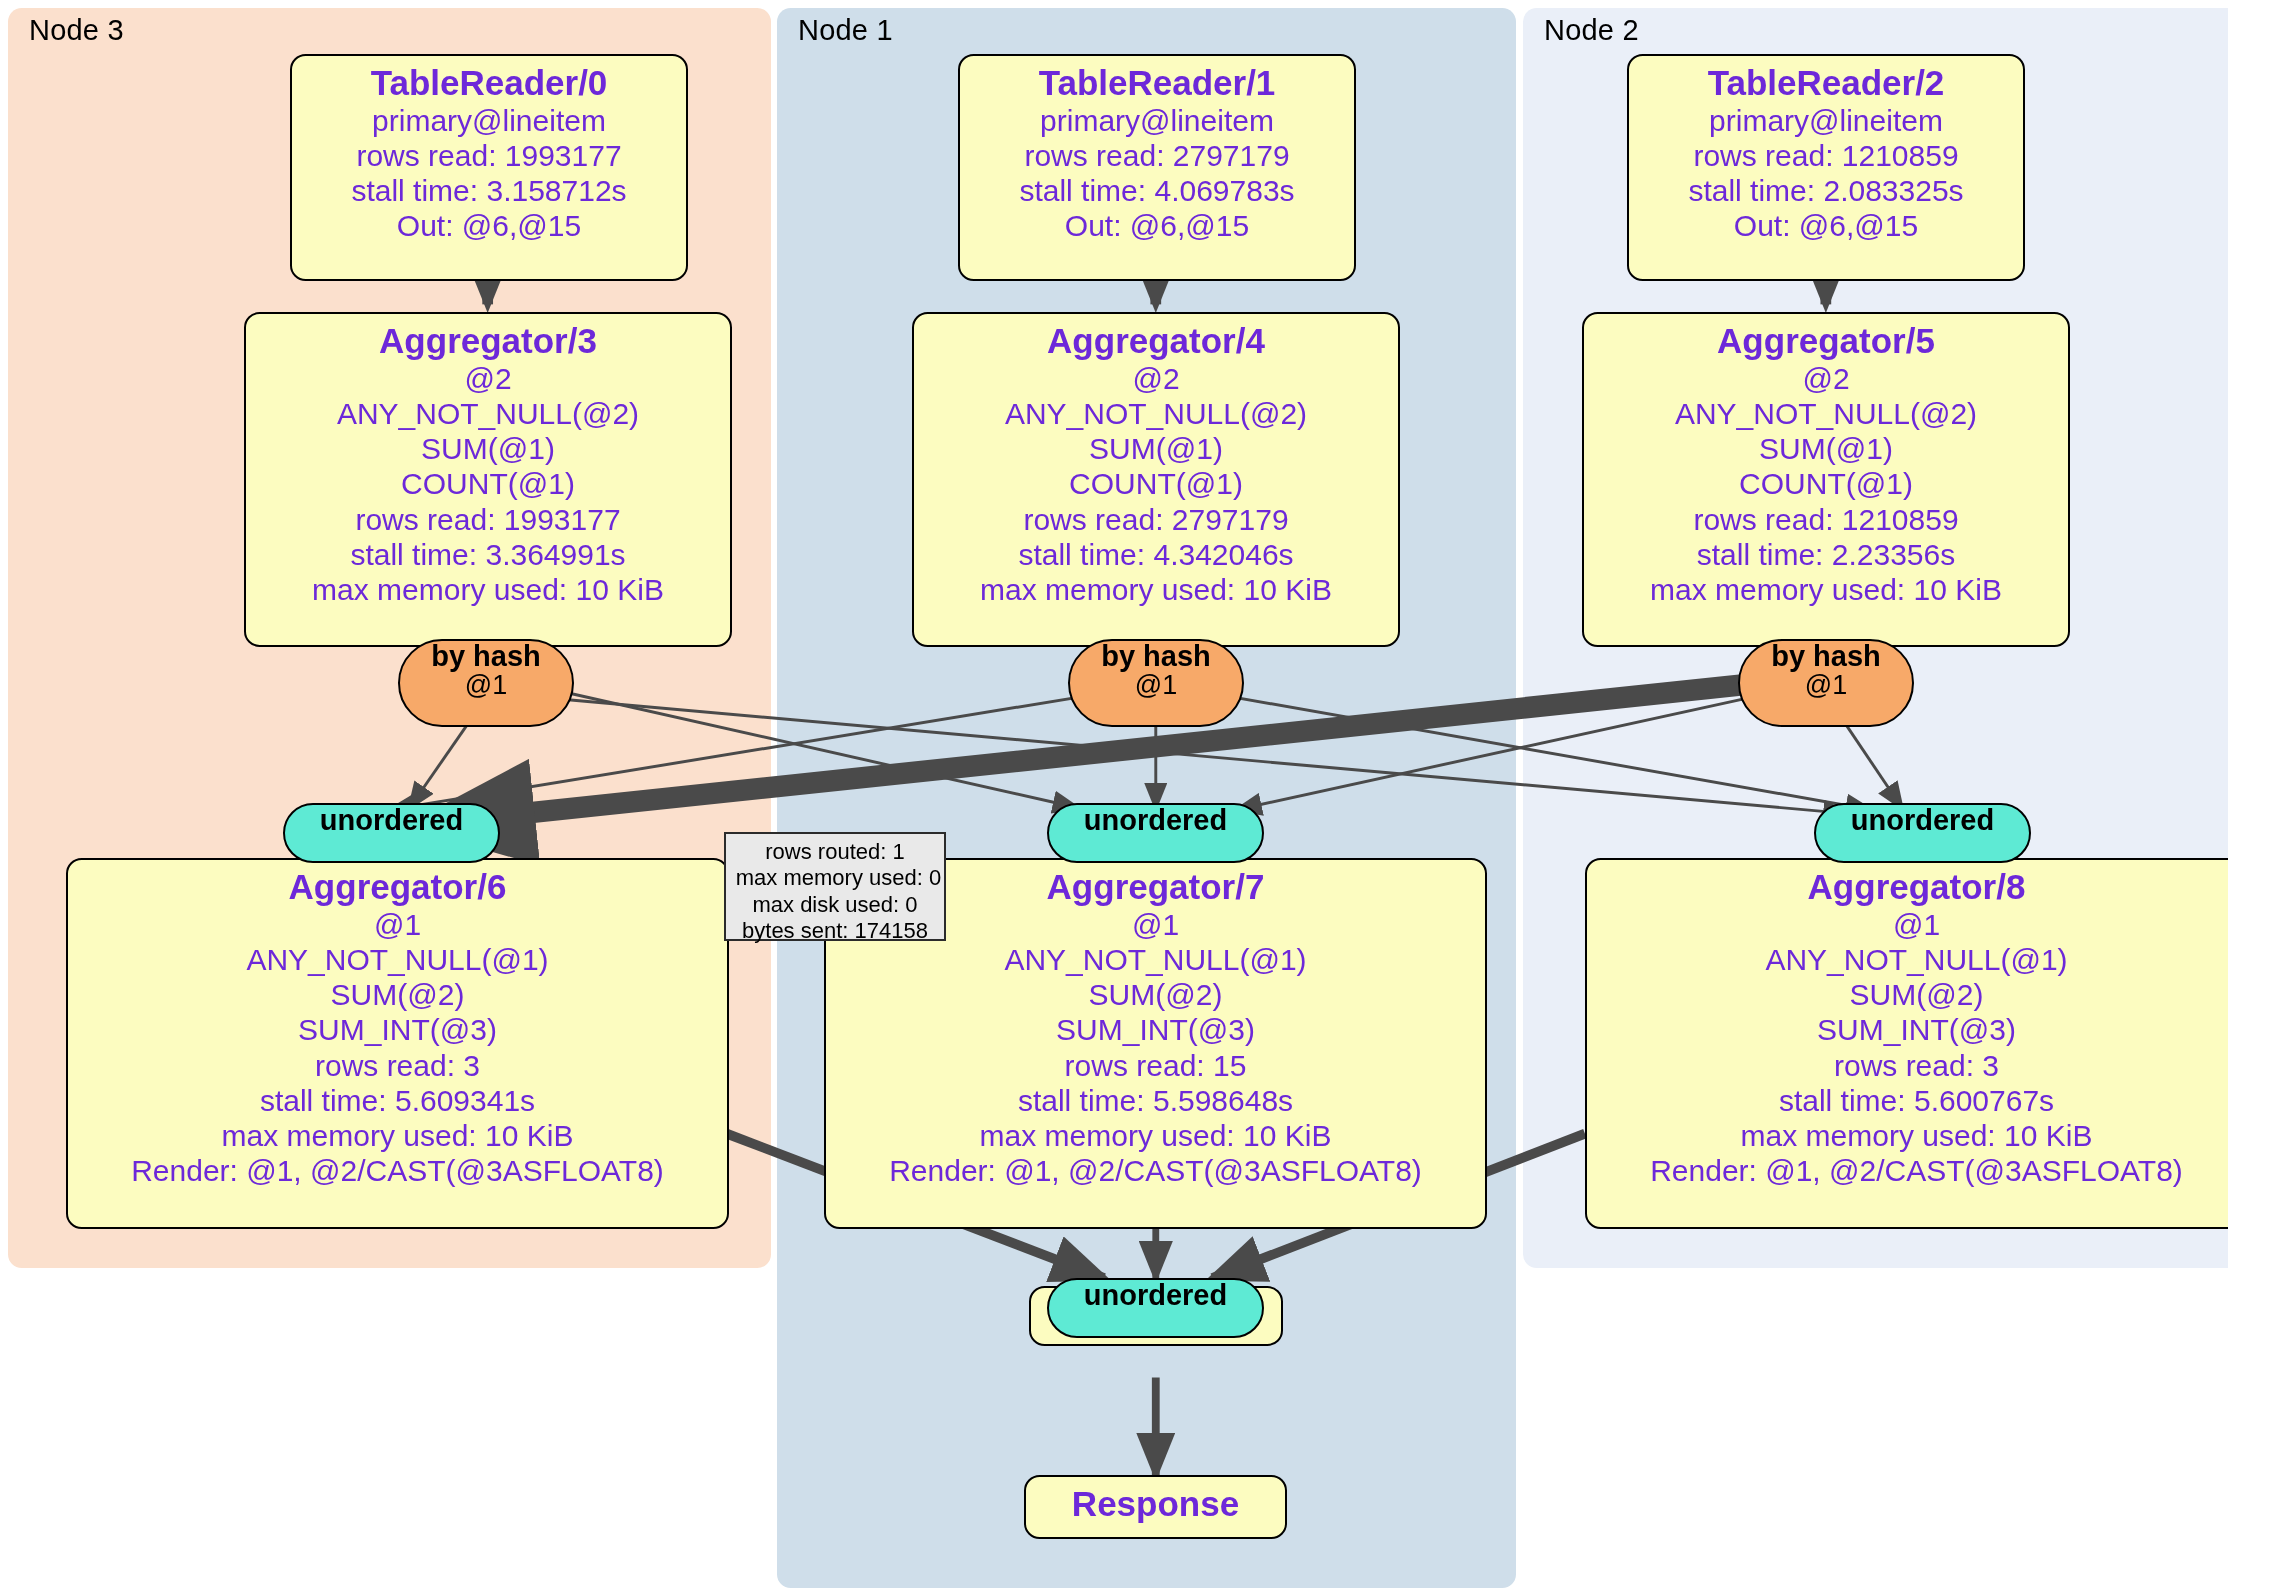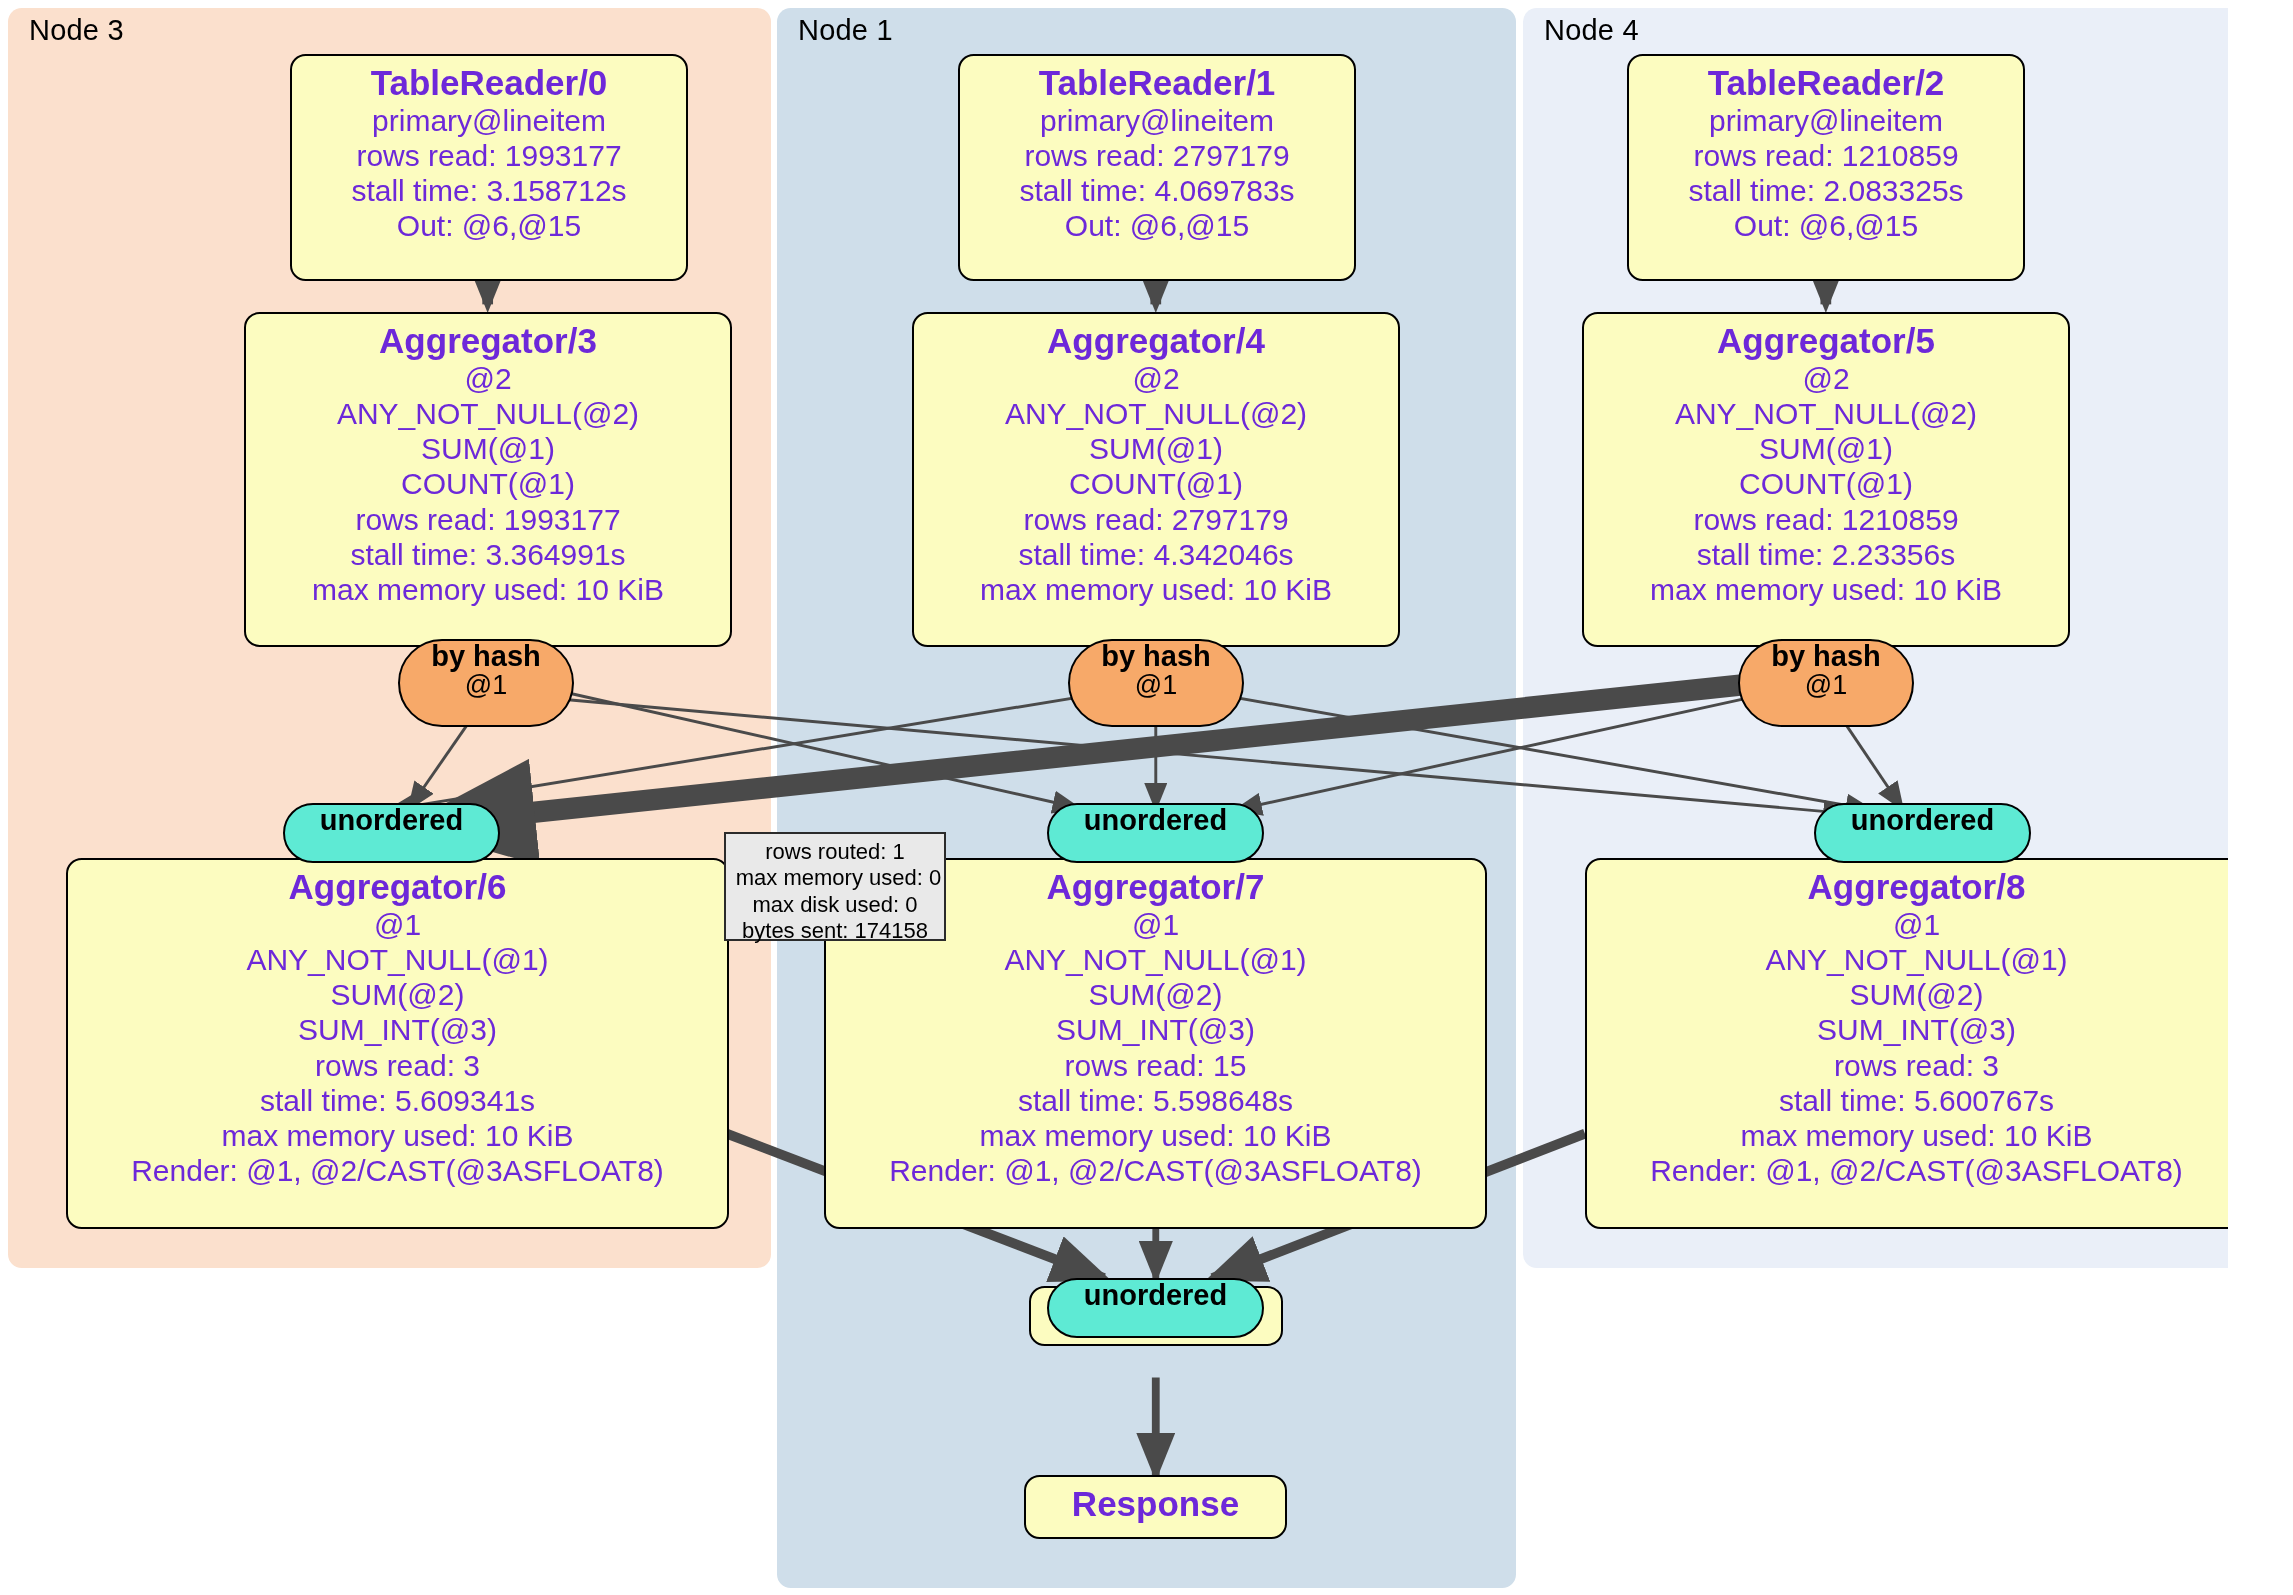--- a/index.html
+++ b/index.html
@@ -115,21 +115,21 @@
 <body>
 
 <div id="stage">
 
   <div class="cluster" style="left:7.8px; top:7.8px; width:763px; height:1260px; background:#fbe0cd;"></div>
   <div class="cluster" style="left:777px; top:7.8px; width:739px; height:1580px; background:#cfdeea;"></div>
   <div class="cluster" style="left:1523px; top:7.8px; width:763px; height:1260px; background:#eaeff8;"></div>
 
   <div class="cluster-label" style="left:29px; top:13.7px;">Node 3</div>
   <div class="cluster-label" style="left:798px; top:13.7px;">Node 1</div>
-  <div class="cluster-label" style="left:1544px; top:13.7px;">Node 4</div>
+  <div class="cluster-label" style="left:1544px; top:13.7px;">Node 2</div>
 
   <svg class="layer edges" viewBox="0 0 2352 1636" preserveAspectRatio="none">
     <defs>
       <marker id="ah" markerWidth="10" markerHeight="8" refX="8.6" refY="4" orient="auto" markerUnits="strokeWidth">
         <path d="M0,0 L10,4 L0,8 z" fill="#4a4a4a"></path>
       </marker>
       <marker id="ah-thick" markerWidth="6.2" markerHeight="5" refX="5.4" refY="2.5" orient="auto" markerUnits="strokeWidth">
         <path d="M0,0 L6.2,2.5 L0,5 z" fill="#4a4a4a"></path>
       </marker>
     </defs>

